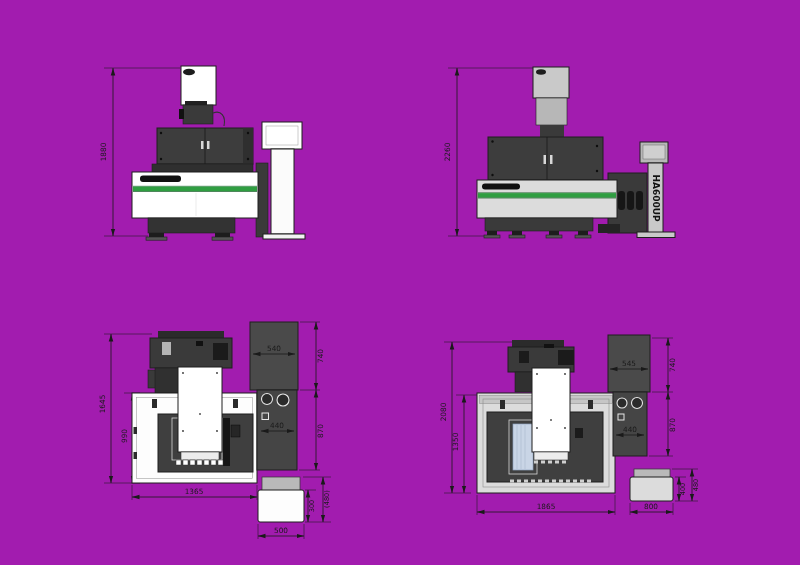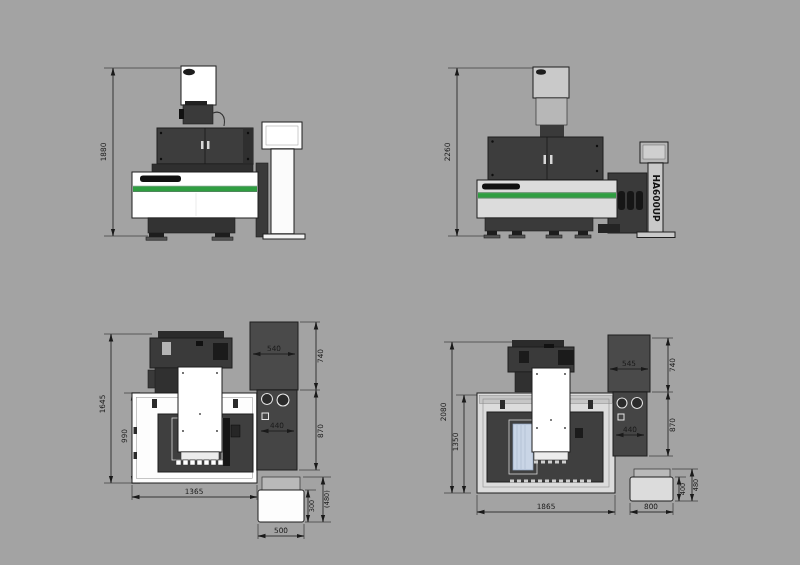--- a/index.html
+++ b/index.html
@@ -1,16 +1,16 @@
 <!DOCTYPE html>
 <html><head>
 <meta charset="utf-8">
 <style>
   html,body{margin:0;padding:0;background:#fff;}
-  #canvas{position:relative;width:800px;height:565px;background:#a3a3a3;overflow:hidden;
+  #canvas{position:relative;width:800px;height:565px;background:#a21caf;overflow:hidden;
           font-family:"DejaVu Sans", sans-serif;text-align:center;}
   svg{display:block;}
   .dim{stroke:#1a1a1a;stroke-width:.8;marker-start:url(#arr);marker-end:url(#arr);}
   .ext{stroke:#1a1a1a;stroke-width:.55;}
   .dimtxt{font-family:"DejaVu Sans", sans-serif;font-size:7.3px;fill:#1a1a1a;}
   .dimtxt.sm{font-size:6.6px;}
   .model{font-family:"DejaVu Sans", sans-serif;font-size:9px;font-weight:bold;fill:#111;}
   .outline{stroke:#1f1f1f;stroke-width:1;}
   .thin{stroke:#1f1f1f;stroke-width:.6;}
 </style>

